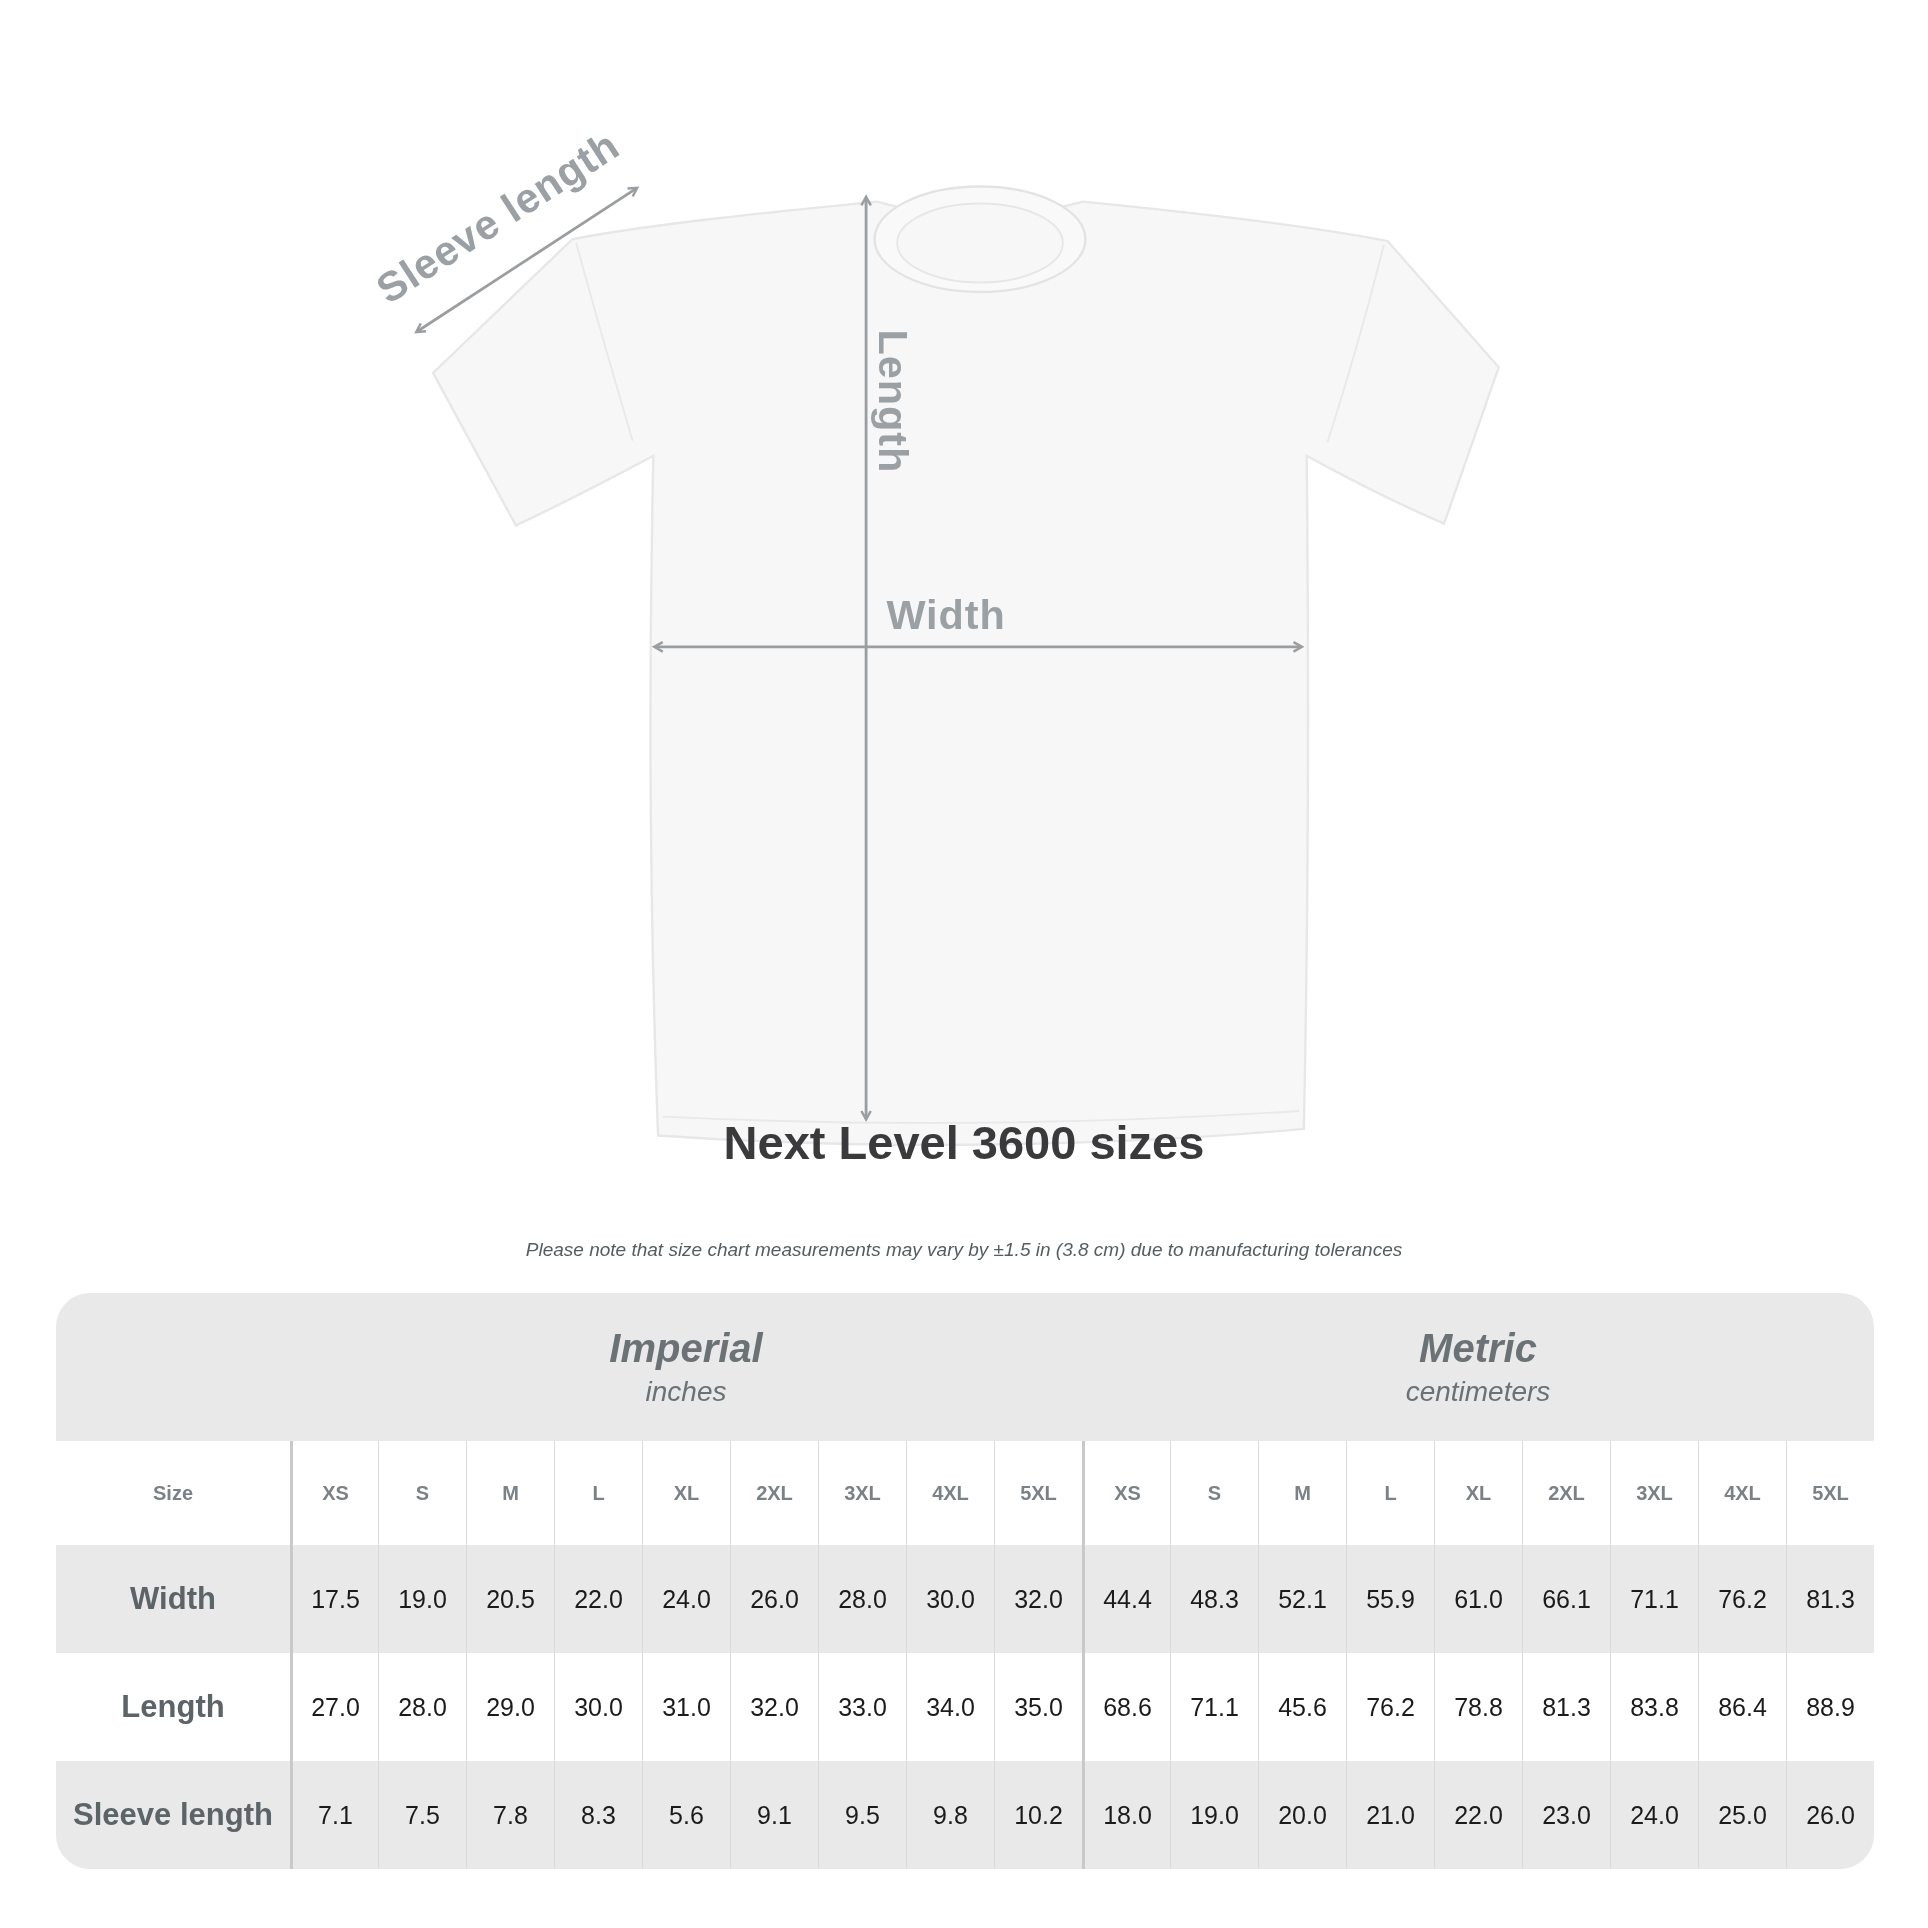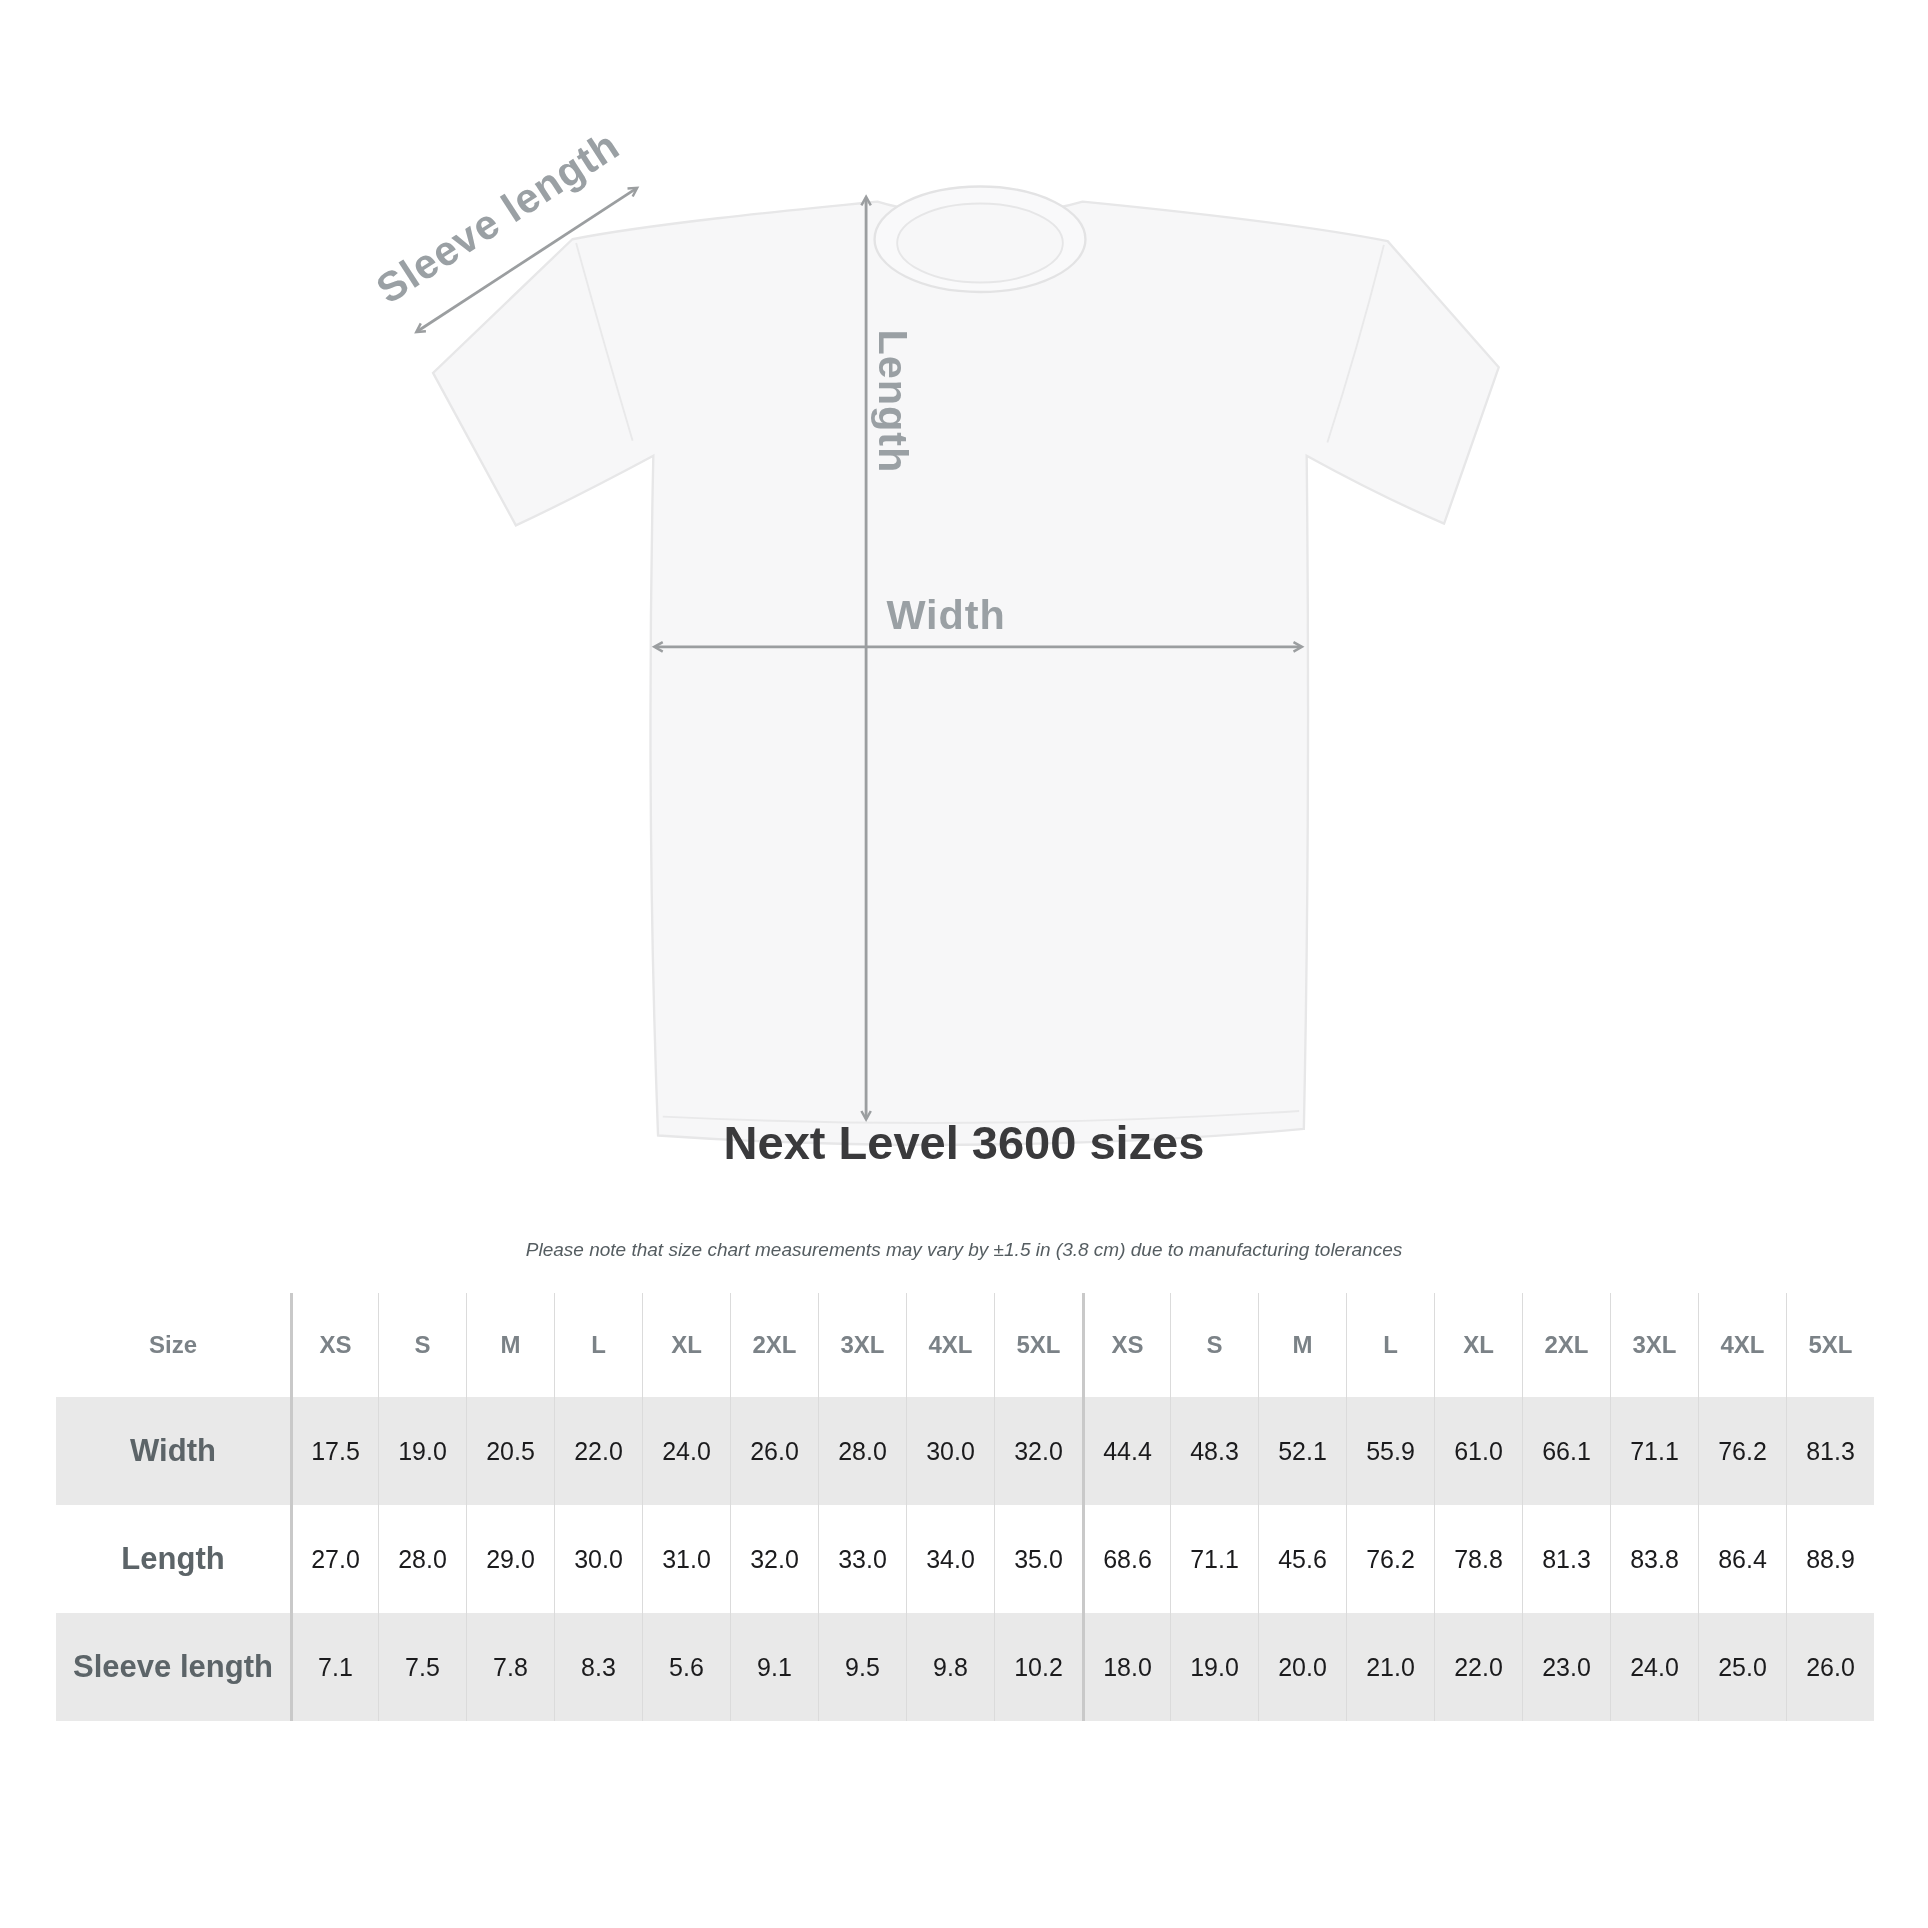--- a/index.html
+++ b/index.html
@@ -36,21 +36,21 @@
   .trow{display:grid;grid-template-columns:234px repeat(18,1fr);}
   .trow.head{height:104px;}
   .trow.data{height:108px;}
   .trow.stripe{background:#e9e9e9;}
   .cell{
     display:flex;align-items:center;justify-content:center;
     box-sizing:border-box;
   }
   .cell.c{border-left:1.9px solid #dbdbdb;}
   .cell.thick{border-left:3.8px solid #c9c9c9;}
-  .size-head{font-size:24px;font-weight:bold;color:#7b8287;}
+  .size-head{font-size:20px;font-weight:bold;color:#7b8287;}
   .row-label{font-size:31px;font-weight:bold;color:#5c6468;}
   .val{font-size:25px;color:#1b1b1d;}
 </style>
 </head>
 <body>
 
 <svg class="shirt-svg" width="1928" height="1177" viewBox="0 0 2048 1250">
   <defs>
     <marker id="arr" markerWidth="14" markerHeight="14" refX="10" refY="6" orient="auto-start-reverse" markerUnits="userSpaceOnUse">
       <path d="M2,1 L11,6 L2,11" stroke="#9b9ea0" stroke-width="2.6" fill="none"></path>
@@ -84,20 +84,31 @@
 
   <text class="mlabel" x="537" y="243" text-anchor="middle" transform="rotate(-33 537 243)">Sleeve length</text>
   <text class="mlabel" x="934" y="350" transform="rotate(90 934 350)">Length</text>
   <text class="mlabel" x="1005" y="668" text-anchor="middle">Width</text>
 </svg>
 
 <div class="title">Next Level 3600 sizes</div>
 <div class="subtitle">Please note that size chart measurements may vary by ±1.5 in (3.8 cm) due to manufacturing tolerances</div>
 
 <div class="size-table">
+  <div class="unit-band">
+    <div class="unit-cell"></div>
+    <div class="unit-cell">
+      <div class="unit-name">Imperial</div>
+      <div class="unit-sub">inches</div>
+    </div>
+    <div class="unit-cell">
+      <div class="unit-name">Metric</div>
+      <div class="unit-sub">centimeters</div>
+    </div>
+  </div>
   <div class="trow head">
       <div class="cell size-head">Size</div>
       <div class="cell size-head c thick">XS</div>
       <div class="cell size-head c">S</div>
       <div class="cell size-head c">M</div>
       <div class="cell size-head c">L</div>
       <div class="cell size-head c">XL</div>
       <div class="cell size-head c">2XL</div>
       <div class="cell size-head c">3XL</div>
       <div class="cell size-head c">4XL</div>

